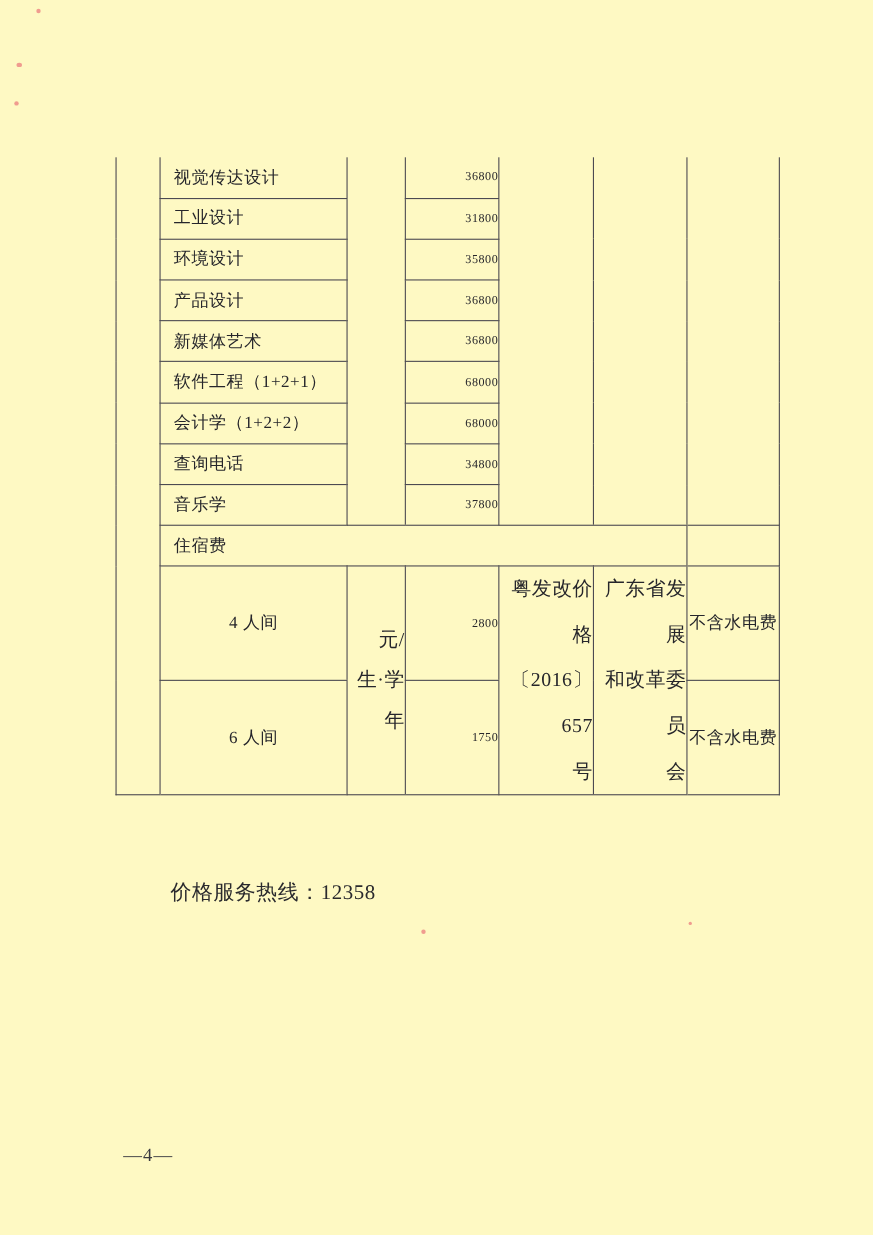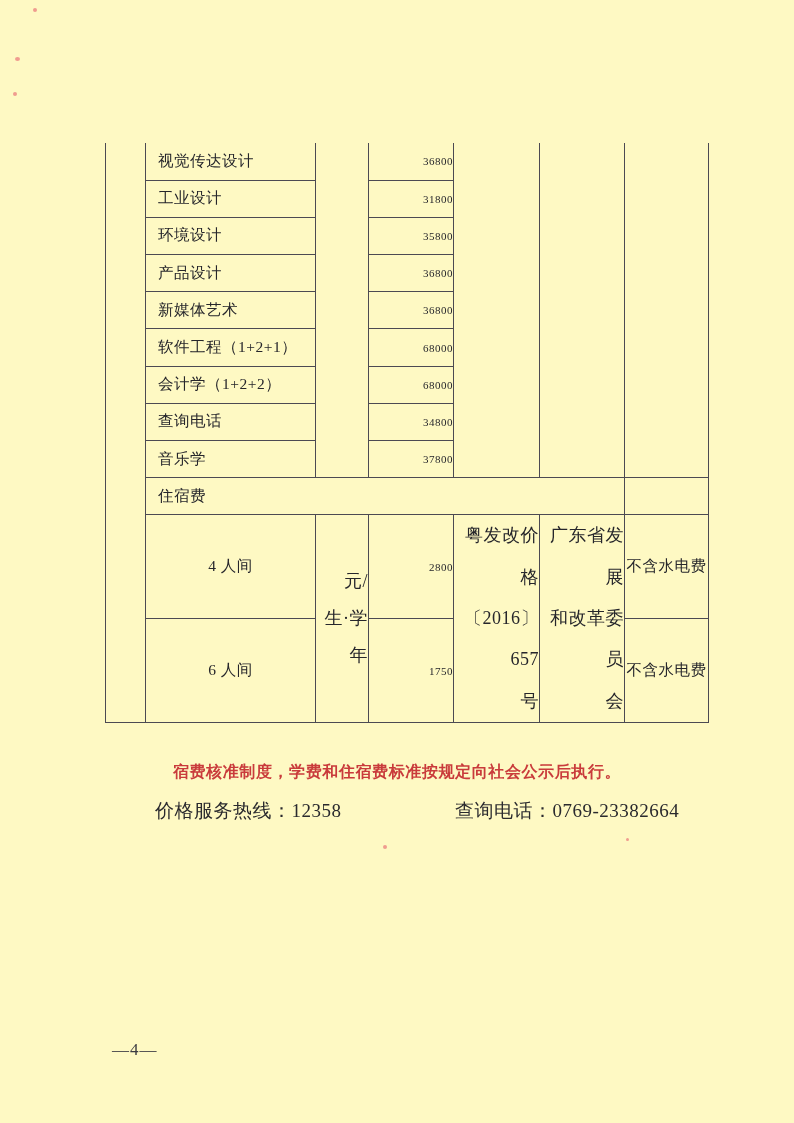--- a/index.html
+++ b/index.html
@@ -158,25 +158,23 @@
       </tr>
       <tr class="r-accom">
         <td class="center">6 人间</td>
         <td class="amt">1750</td>
         <td class="center lastcol">不含水电费</td>
       </tr>
     </tbody>
   </table>
 
 
-  <div class="note-red-2 red">宿费核准制度，学费和住宿费标准按规定向社会公示后执行。</div>
 
   <div class="hotline-row">
     <span class="hotline"><span>价格服务热线：</span><span>12358</span></span>
-    <span class="phone"><span>查询电话：</span><span>0769-23382664</span></span>
   </div>
 
   <div class="page-number">—4—</div>
 
   <div class="speck" style="left:33px;  top:8px;   width:4px; height:4px;"></div>
   <div class="speck" style="left:15px;  top:57px;  width:5px; height:4px;"></div>
   <div class="speck" style="left:13px;  top:92px;  width:4px; height:4px;"></div>
   <div class="speck" style="left:383px; top:845px; width:4px; height:4px;"></div>
   <div class="speck" style="left:626px; top:838px; width:3px; height:3px;"></div>
 

